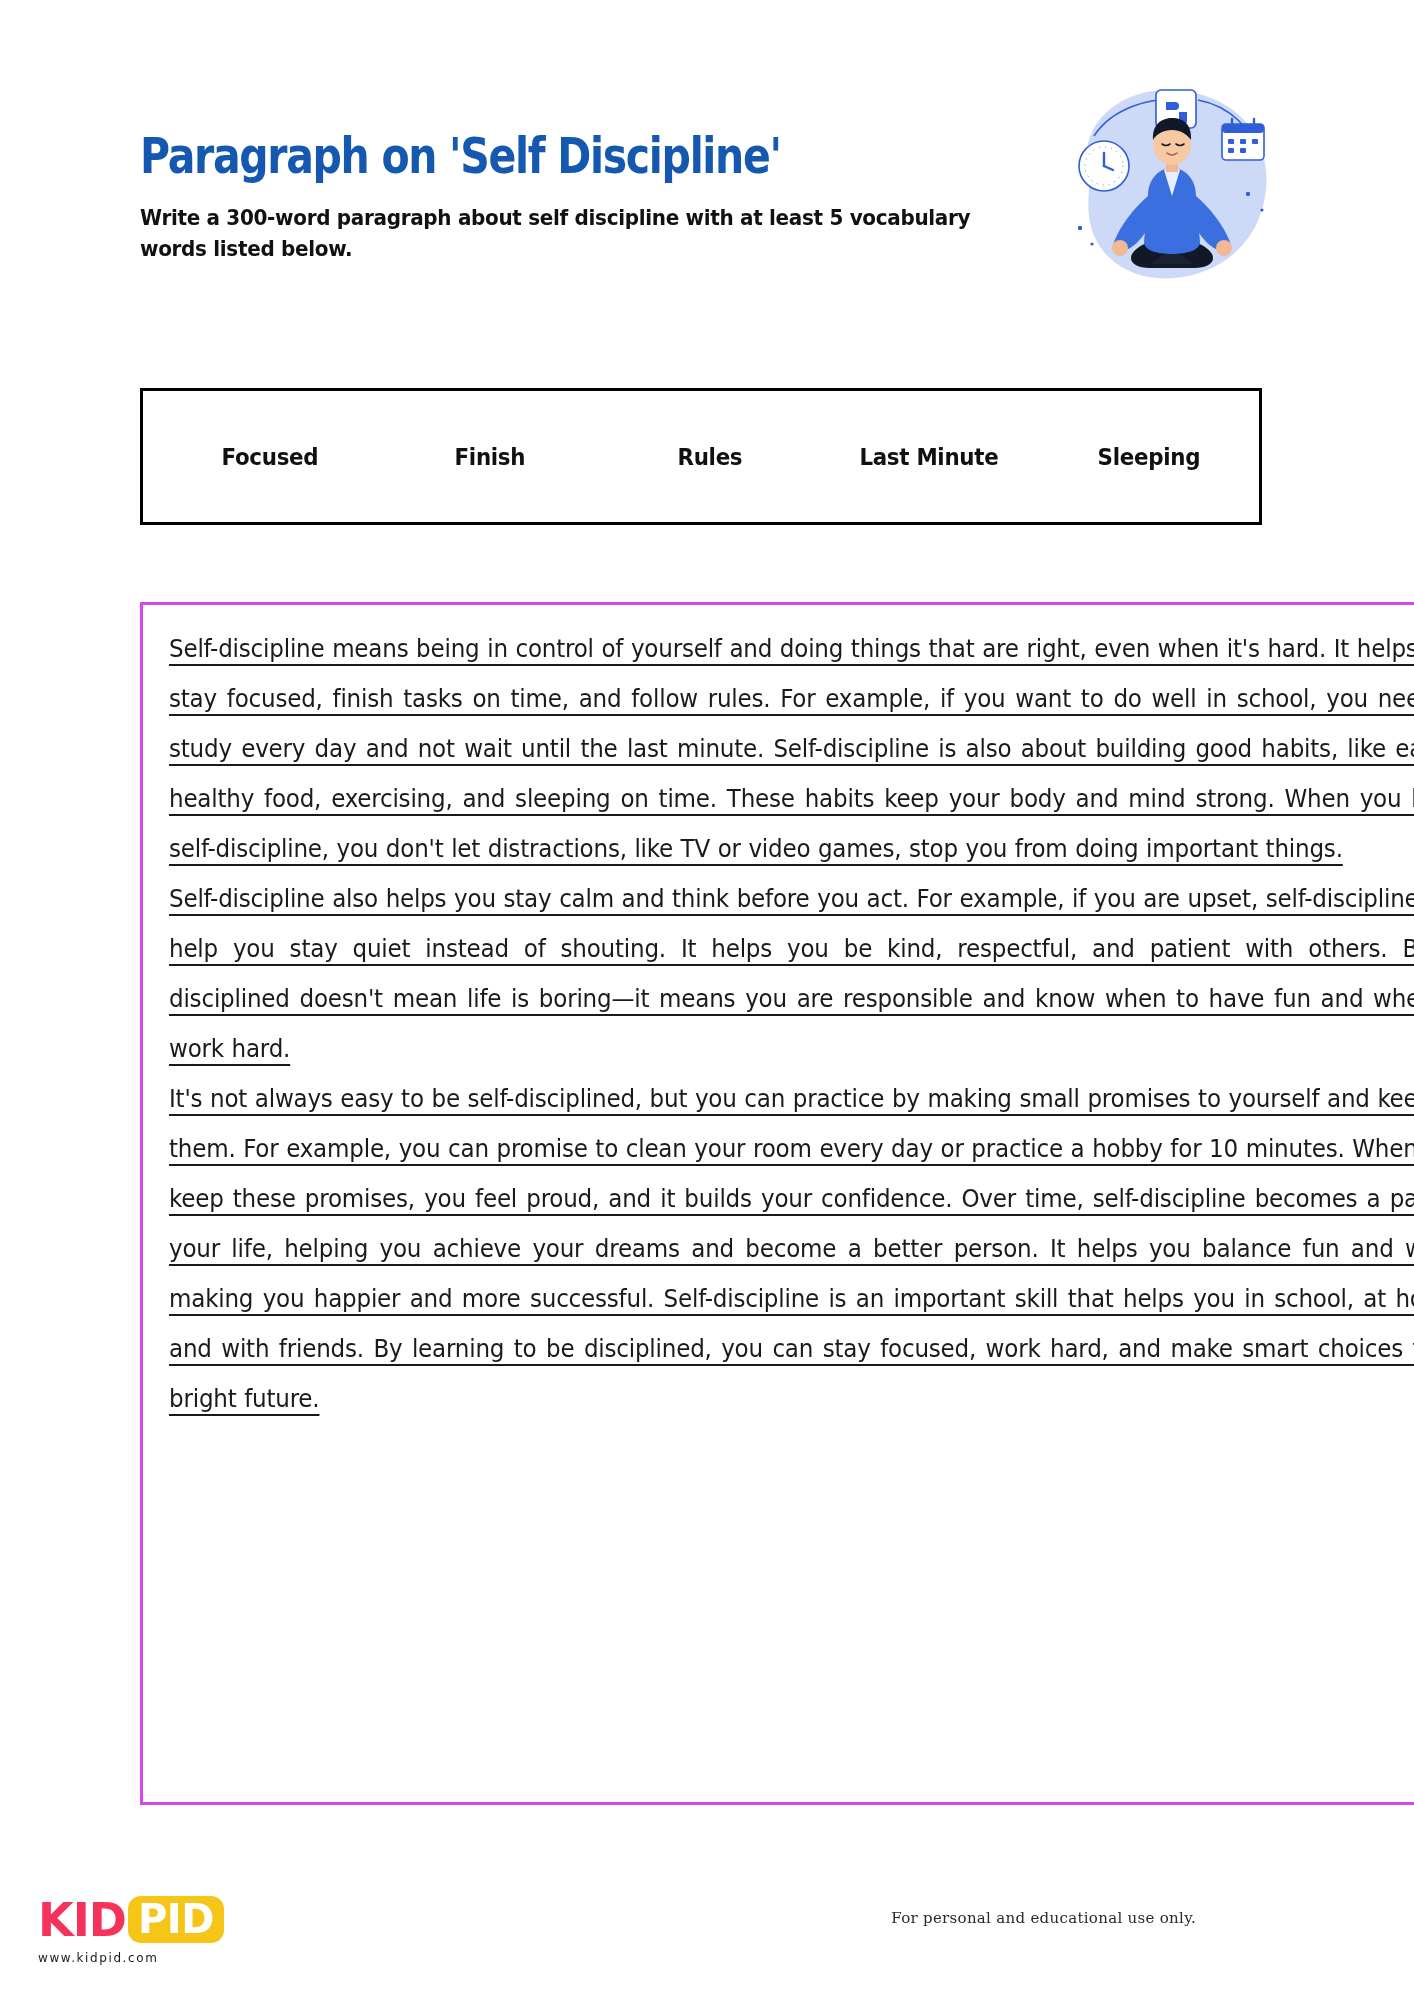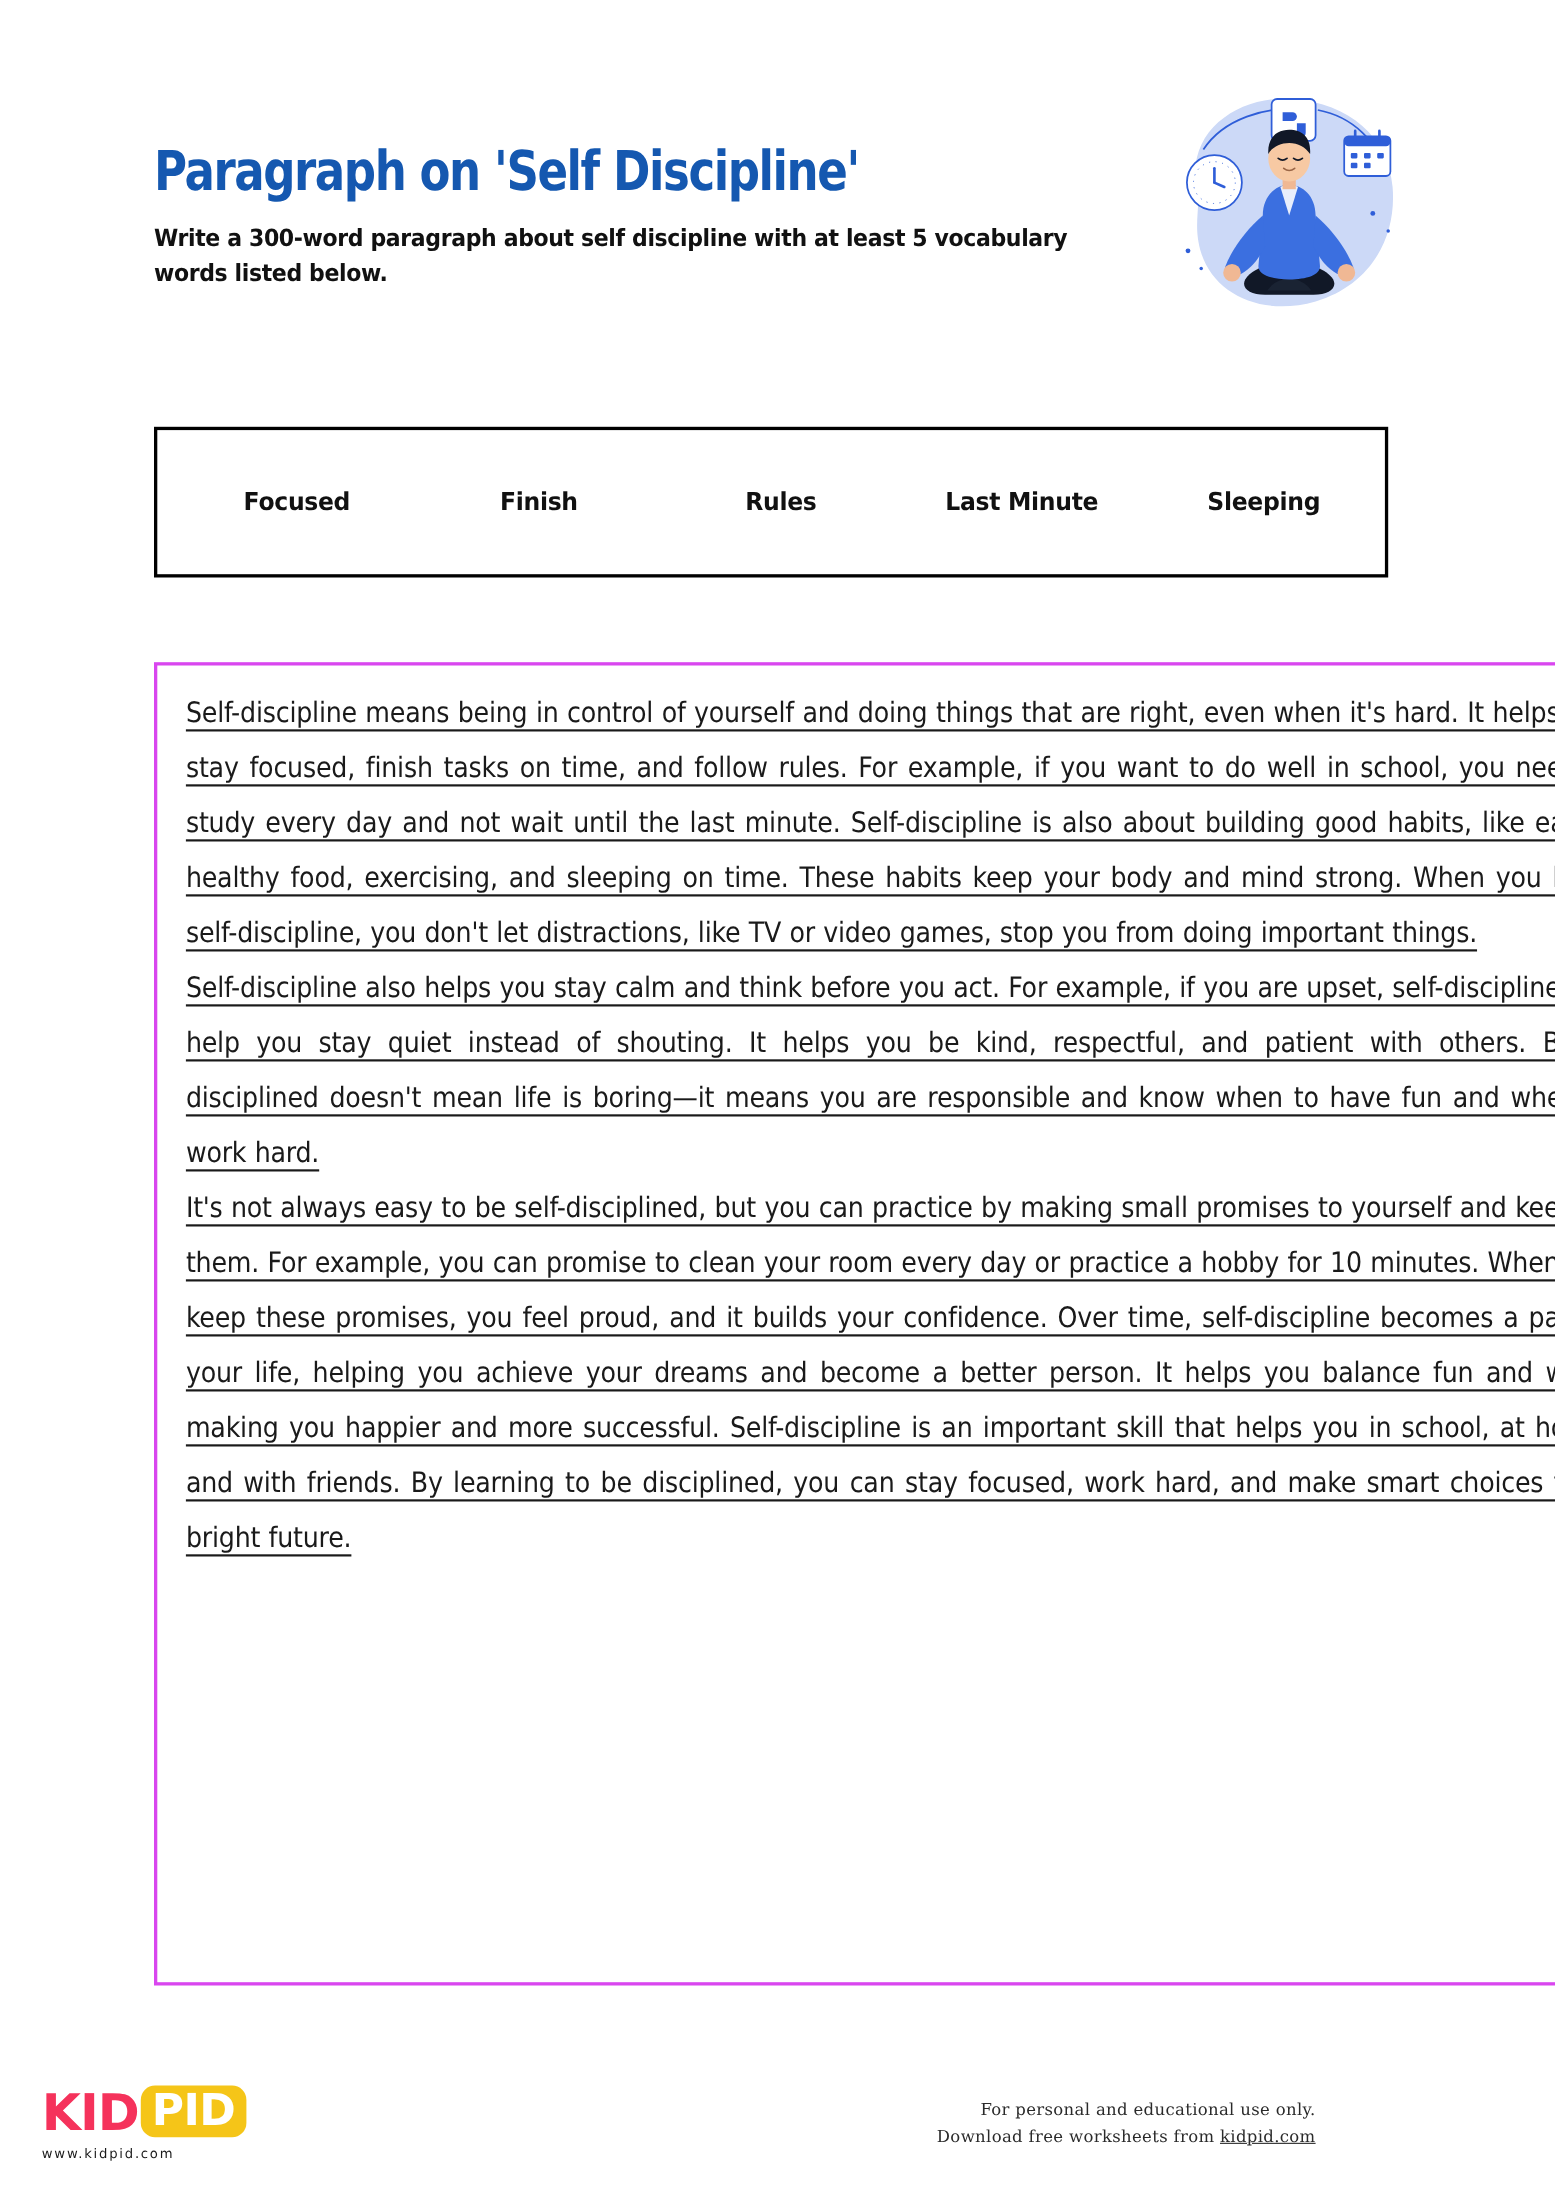--- a/index.html
+++ b/index.html
@@ -306,19 +306,16 @@
         <span class="logo-kid">KID</span>
         <span class="logo-pid-box">
           <span class="logo-pid">PID</span>
         </span>
       </div>
       <div class="logo-url">www.kidpid.com</div>
     </div>
 
     <div class="footer-note">
       <div>For personal and educational use only.</div>
-      <div>
-        <span>Download free worksheets from </span><a class="footer-link" href="#">kidpid.com</a>
-      </div>
     </div>
   </div>
 
 </div>
 
 </body></html>

